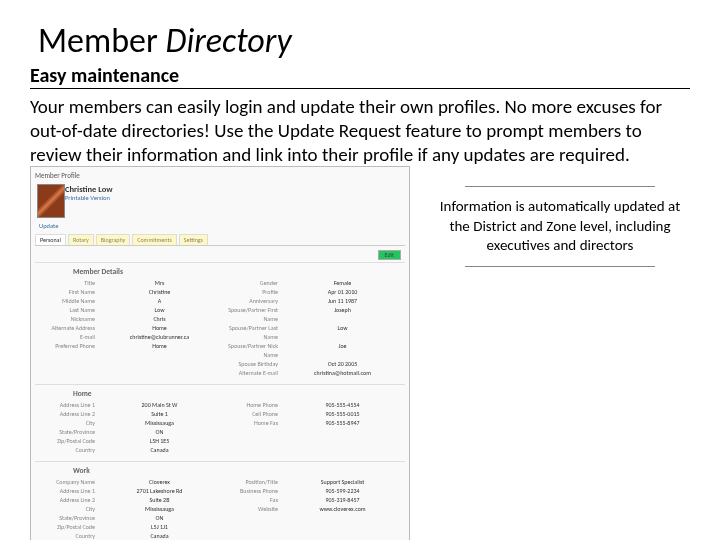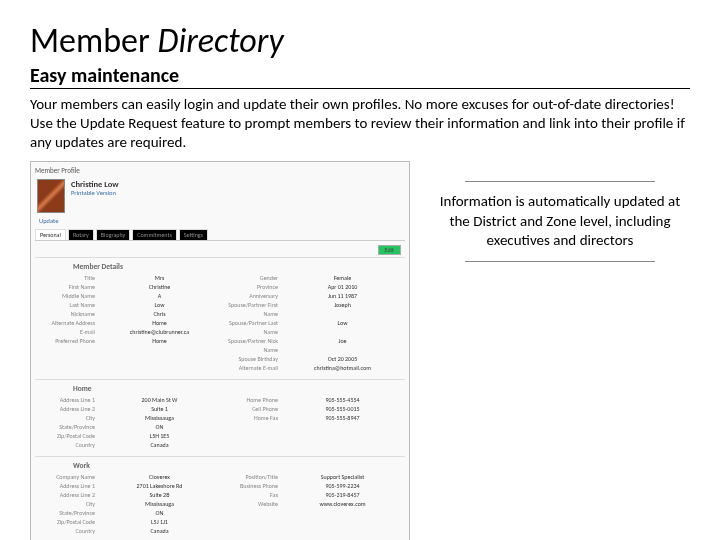--- a/index.html
+++ b/index.html
@@ -1,30 +1,30 @@
 <!DOCTYPE html>
 <html><head>
 <meta charset="utf-8">
 <style>
   * { box-sizing: border-box; margin: 0; padding: 0; }
   body { width: 720px; height: 540px; font-family: Calibri, Arial, sans-serif; color: #000; background: #fff; }
   .slide { padding: 20px 30px 0 30px; }
-  .title { font-size: 34px; font-weight: 400; margin-bottom: 2px; }
+  .title { font-size: 34px; font-weight: 400; margin-bottom: 2px; margin-left: 8px; }
   .title-em { font-style: italic; }
   .subtitle { font-size: 20px; font-weight: 700; border-bottom: 1.5px solid #000; padding-bottom: 1px; margin-bottom: 6px; }
-  .body-text { font-size: 15px; line-height: 1.25; margin-bottom: 10px; }
+  .body-text { font-size: 19px; line-height: 1.25; }
 
   .content-row { display: flex; gap: 20px; align-items: flex-start; }
   .profile-shot { width: 380px; border: 1px solid #bbb; background: #f9f9f9; font-size: 7px; color: #555; padding: 4px; }
-  .profile-header { display: flex; align-items: flex-start; gap: 6px; padding: 4px 2px 6px 2px; }
+  .profile-header { display: flex; align-items: flex-start; padding: 4px 2px 6px 2px; }
   .avatar { width: 28px; height: 34px; background: linear-gradient(135deg,#8b3a1a 40%,#d87a45 50%,#8b3a1a 60%); border:1px solid #888; }
   .prof-name { font-size: 8.5px; font-weight: 700; color: #333; }
   .prof-sub { color: #3a6ea5; font-size: 6.5px; }
   .tabs { display: flex; gap: 2px; border-bottom: 1px solid #ccc; margin-bottom: 2px; }
-  .tab { background:#000000; padding: 1px 4px; font-size: 6px; color:#888; border:1px solid #ddd; border-bottom:none; }
+  .tab { background:#fef9c3; padding: 1px 4px; font-size: 6px; color:#888; border:1px solid #ddd; border-bottom:none; }
   .tab.active { background:#fff; color:#333; }
   .edit-row { text-align: right; padding: 2px 4px; }
   .edit-btn { display:inline-block; border:1px solid #aaa; background:#22c55e; padding: 0 6px; font-size:6px; color:#444; }
   .section { border-top: 1px solid #ddd; padding: 4px 2px 6px 2px; }
   .section-h { font-size: 7.5px; font-weight: 700; color:#666; margin-bottom: 3px; margin-left: 36px; }
   .two-col { display:flex; }
   .col { flex:1; }
   .kv { display:flex; font-size:6px; line-height:1.5; }
   .kv .k { width: 62px; text-align: right; color:#888; padding-right:4px; }
   .kv .v { flex:1; color:#333;text-align:center; }
@@ -99,21 +99,21 @@
                 <div class="k">Preferred Phone</div>
                 <div class="v">Home</div>
               </div>
             </div>
           <div class="col">
               <div class="kv">
                 <div class="k">Gender</div>
                 <div class="v">Female</div>
               </div>
               <div class="kv">
-                <div class="k">Province</div>
+                <div class="k">Profile</div>
                 <div class="v">Apr 01 2010</div>
               </div>
               <div class="kv">
                 <div class="k">Anniversary</div>
                 <div class="v">Jun 11 1987</div>
               </div>
               <div class="kv">
                 <div class="k">Spouse/Partner First Name</div>
                 <div class="v">Joseph</div>
               </div>

